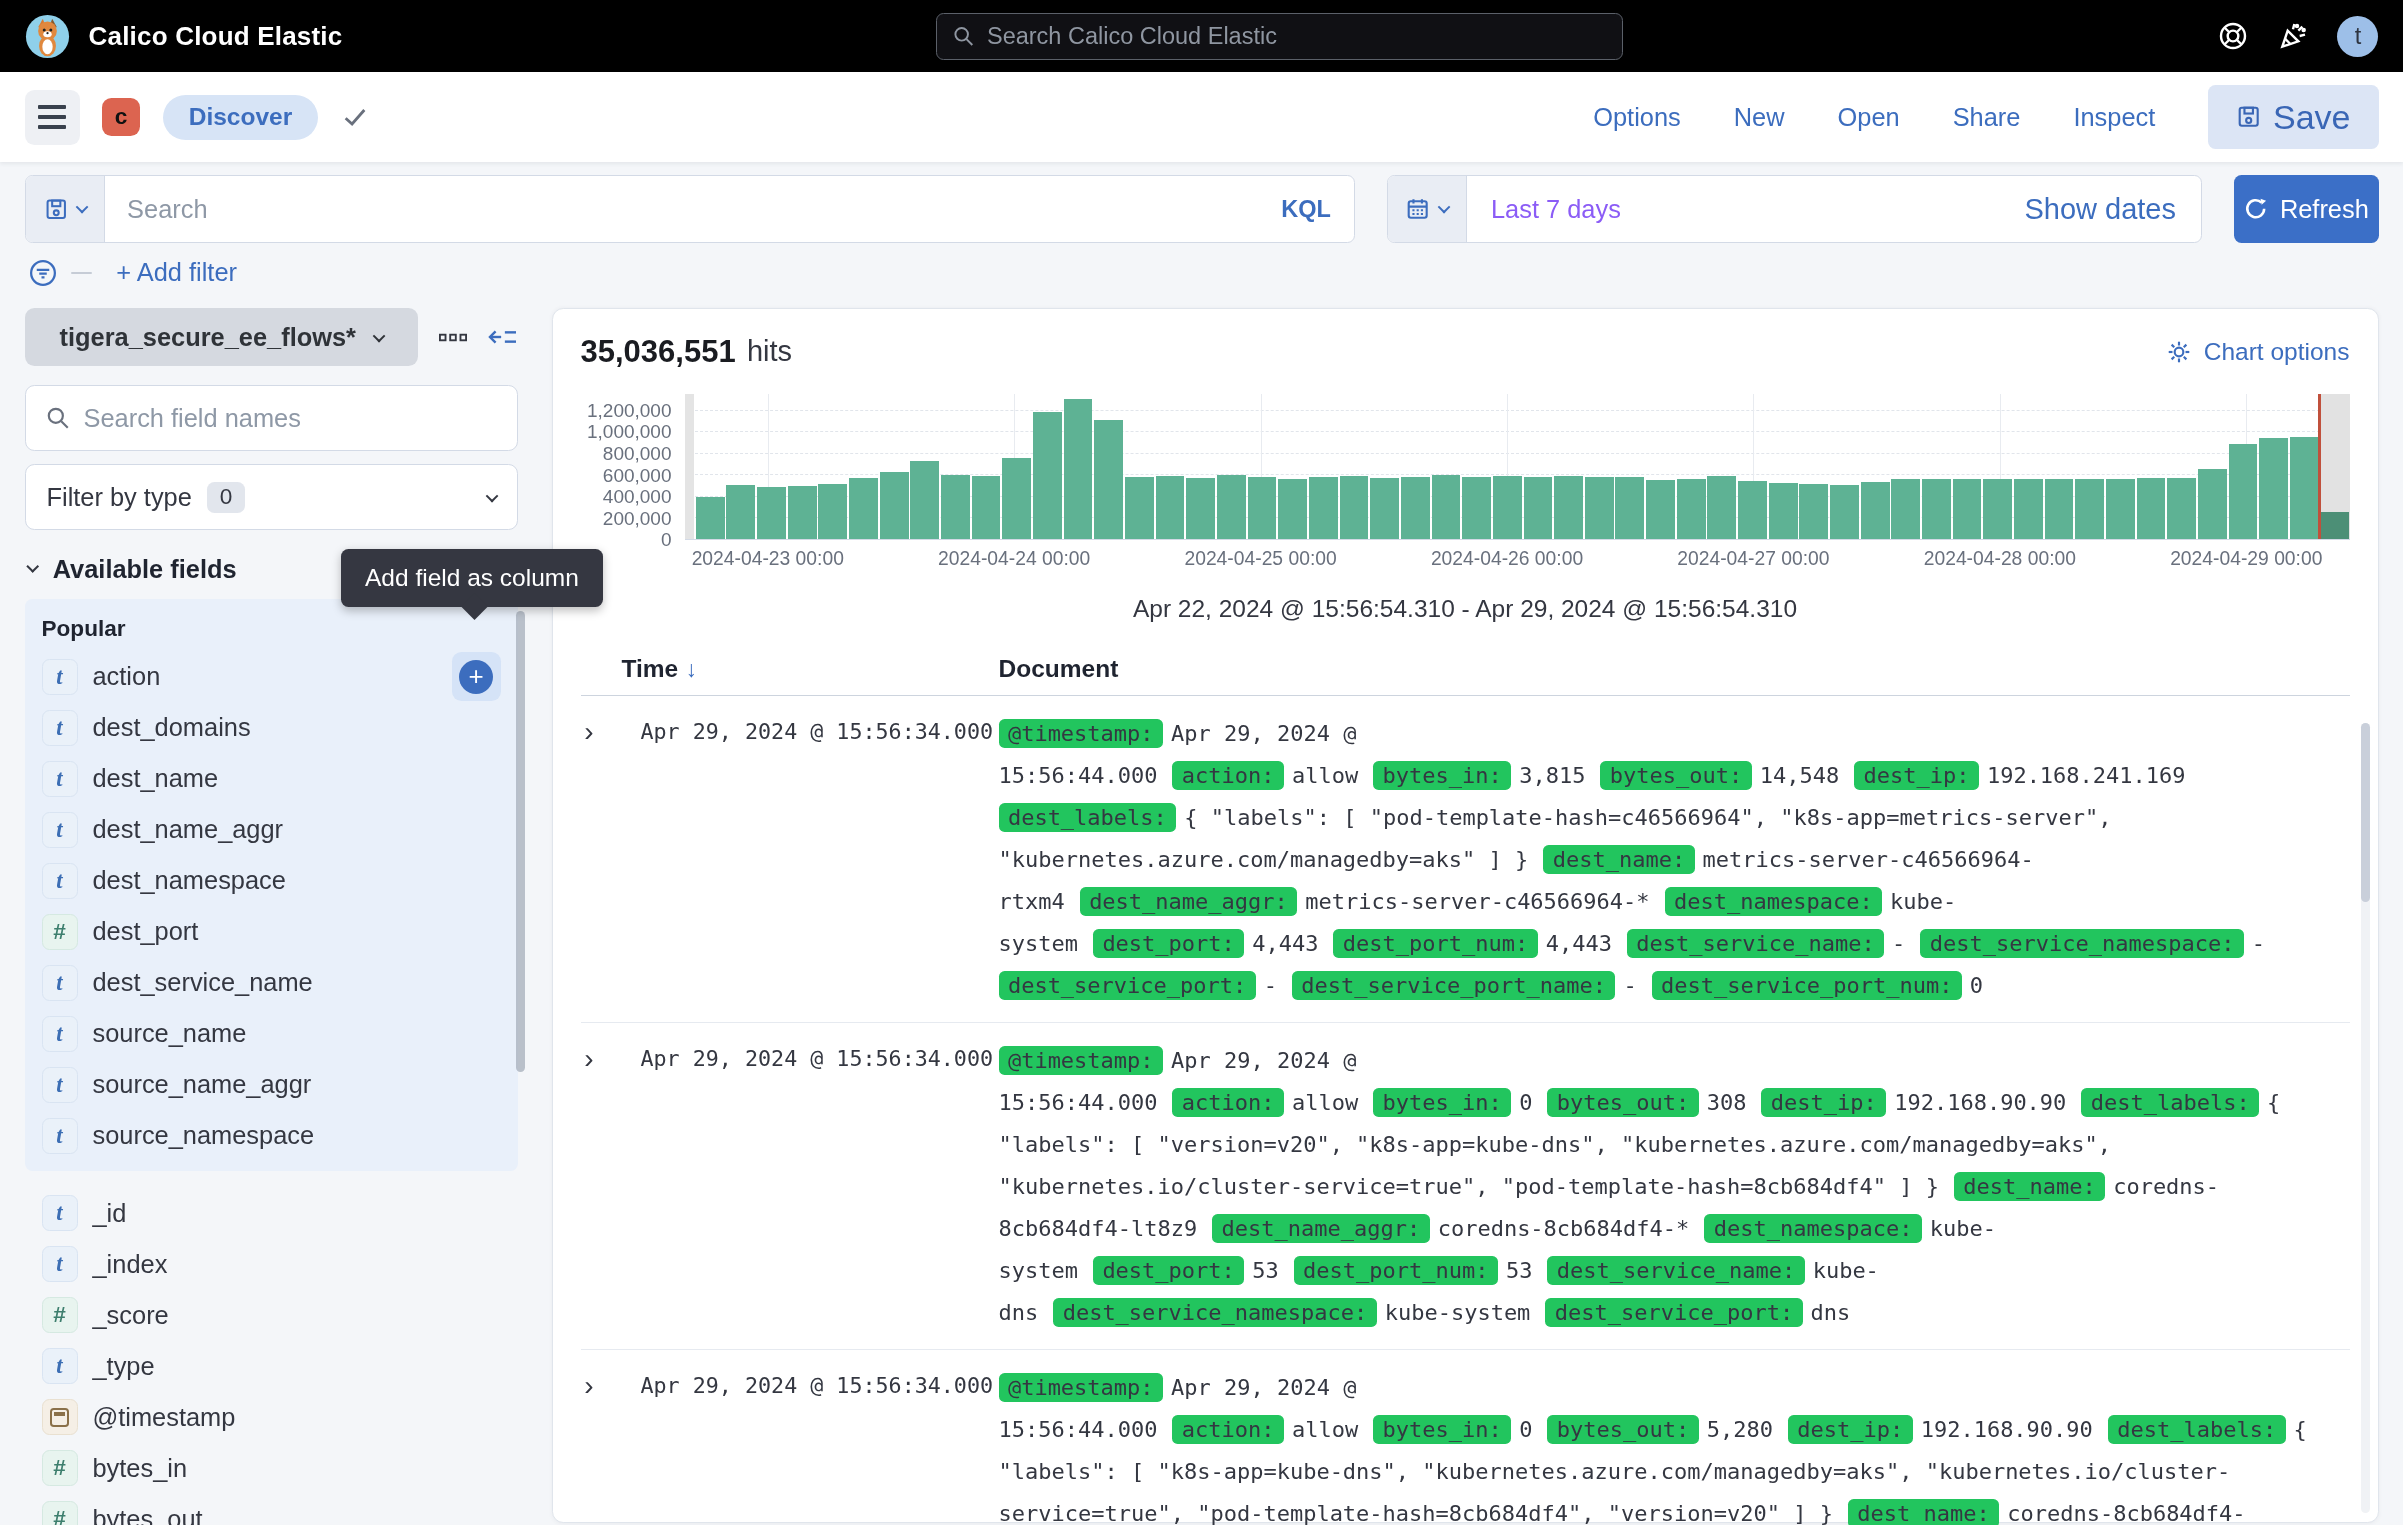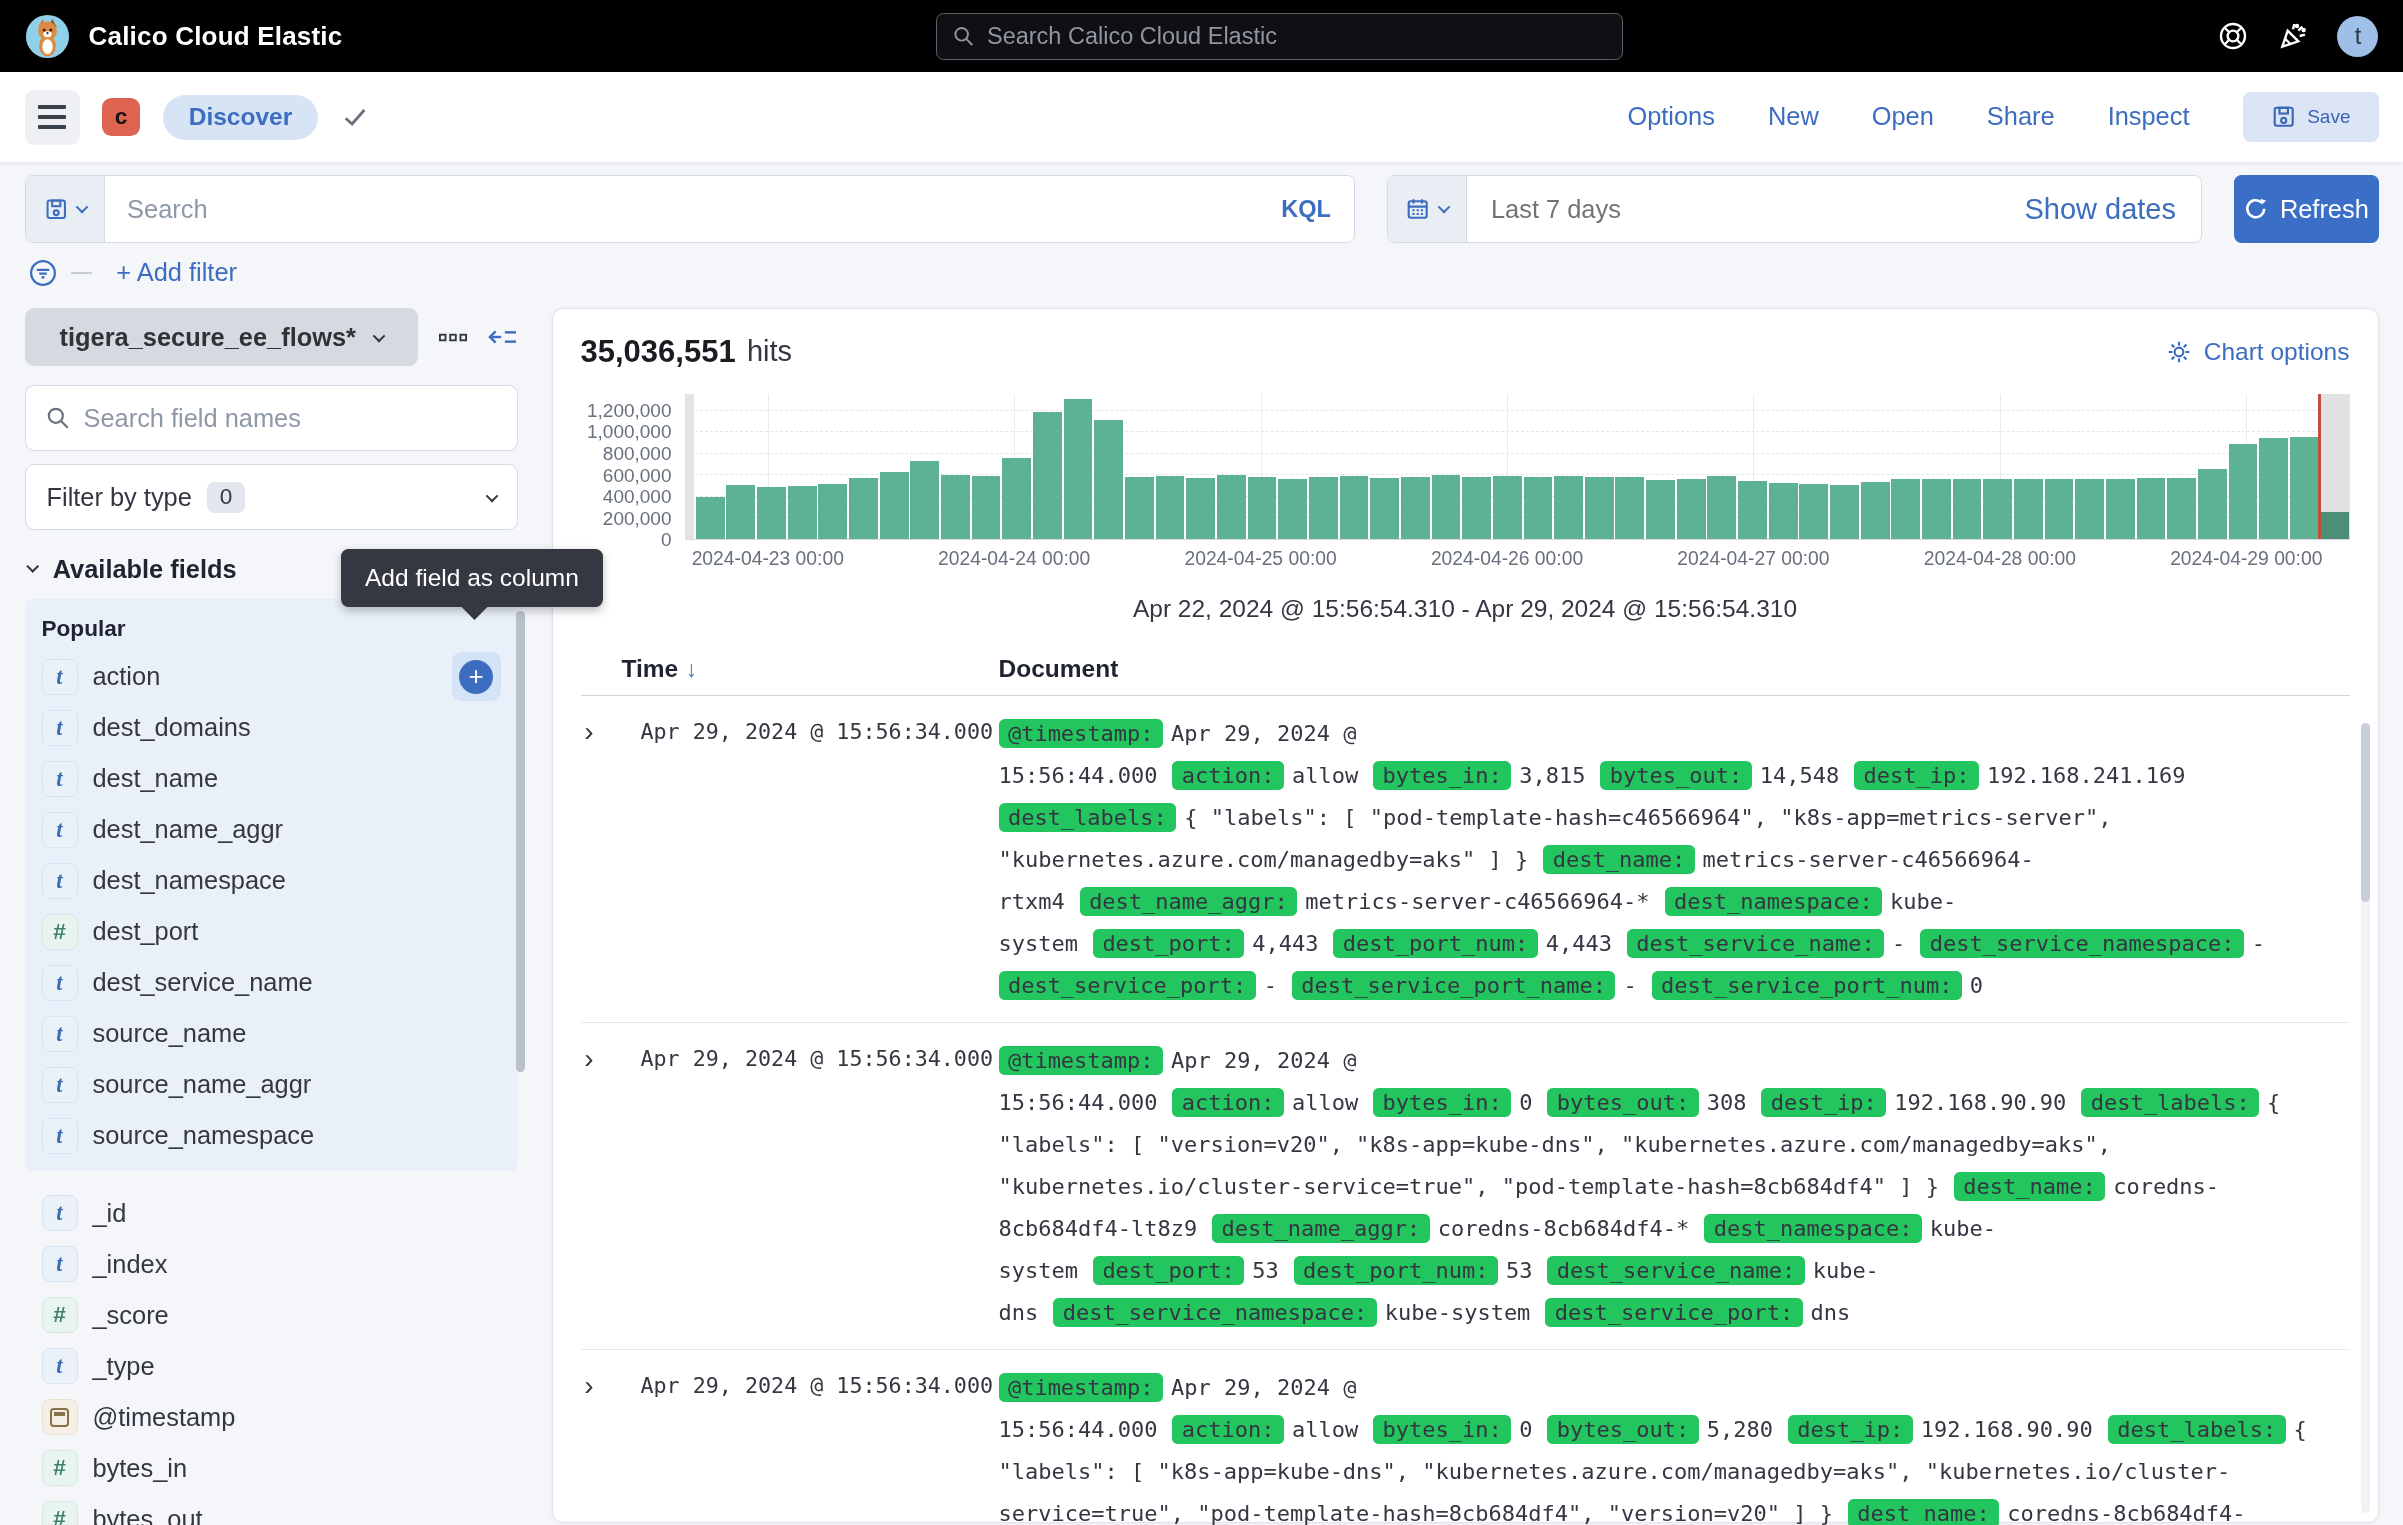--- a/index.html
+++ b/index.html
@@ -22,32 +22,32 @@
   .navbar { height:90px; background:#fff; display:flex; align-items:center; padding:0 24.5px; gap:22.6px;
     box-shadow:0 1.9px 3.8px rgba(50,60,80,.08); position:relative; z-index:5; }
   .hamburger-btn { width:55px; height:55px; border-radius:9.4px; background:#EEF0F4; display:flex; flex-direction:column;
     align-items:center; justify-content:center; gap:6.6px; cursor:pointer; }
   .hamburger-btn i { display:block; width:28px; height:3.8px; background:#39414d; border-radius:0.9px; }
   .space-badge { width:38px; height:38px; border-radius:9.4px; background:#DC6450; color:#111; font-size:22.6px; font-weight:bold;
     display:flex; align-items:center; justify-content:center; }
   .crumb-pill { background:#D7E4F6; color:#3C6DBE; font-size:24.5px; font-weight:600; border-radius:24.5px; padding:8.5px 26px; }
   .nav-right { margin-left:auto; display:flex; align-items:center; gap:53px; }
   .nav-link { color:#3C6DBE; font-size:25.4px; cursor:pointer; }
-  .save-btn { display:flex; align-items:center; gap:11.3px; background:#DCE5F5; color:#3A66B5; font-size:19px; font-weight:500;
+  .save-btn { display:flex; align-items:center; gap:11.3px; background:#DCE5F5; color:#3A66B5; font-size:34px; font-weight:500;
     border-radius:7.5px; padding:12.2px 28px; cursor:pointer; }
 
   
   .querybar { display:flex; gap:32px; padding:13px 24.5px 9.4px 24.5px; align-items:center; }
   .search-control { flex:1; height:68px; background:#fff; border:0.9px solid #D3DAE6; border-radius:7.5px; display:flex; align-items:center; overflow:hidden; }
   .seg-btn { width:79px; align-self:stretch; background:#E9EDF4; border-right:0.9px solid #D3DAE6; display:flex; align-items:center; justify-content:center; gap:7.5px; color:#3C6DBE; cursor:pointer; flex:0 0 auto;}
   .search-control input { border:none; outline:none; font-size:25.4px; padding:0 22.6px; flex:1; color:#343741; font-family:"Liberation Sans",sans-serif;}
   .search-control input::placeholder { color:#8E98A6; }
   .kql-label { color:#3C6DBE; font-size:23.5px; font-weight:600; padding:0 22.6px; cursor:pointer; }
   .date-control { width:815px; height:68px; background:#fff; border:0.9px solid #D3DAE6; border-radius:7.5px; display:flex; align-items:center; overflow:hidden; flex:0 0 auto; }
-  .date-text { font-size:25.4px; color:#737373; padding:0 24.5px; }
+  .date-text { font-size:25.4px; color:#8b5cf6; padding:0 24.5px; }
   .show-dates { margin-left:auto; color:#3C6DBE; font-size:29px; padding:0 24.5px; cursor:pointer; }
   .refresh-btn { width:145px; height:68px; background:#3B6FC7; border-radius:7.5px; color:#fff; font-size:25.4px; font-weight:500;
     display:flex; align-items:center; justify-content:center; gap:11.3px; cursor:pointer; flex:0 0 auto; }
 
   
   .filterbar { display:flex; align-items:center; gap:13px; padding:5.6px 24.5px 13px 28px; }
   .filter-dash { width:21px; height:2.8px; background:#c6ccd6; border-radius:1.9px; }
   .add-filter { color:#3C6DBE; font-size:25.4px; cursor:pointer; margin-left:11.3px; }
 
   

